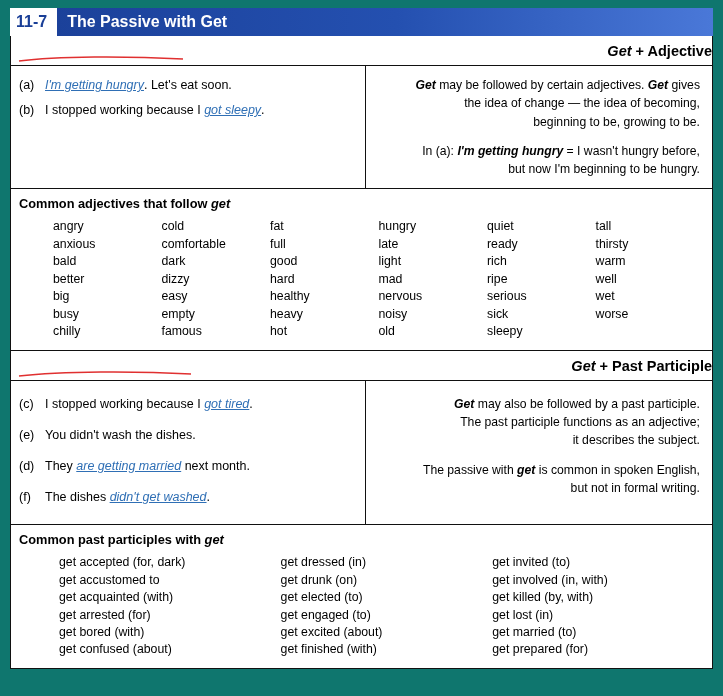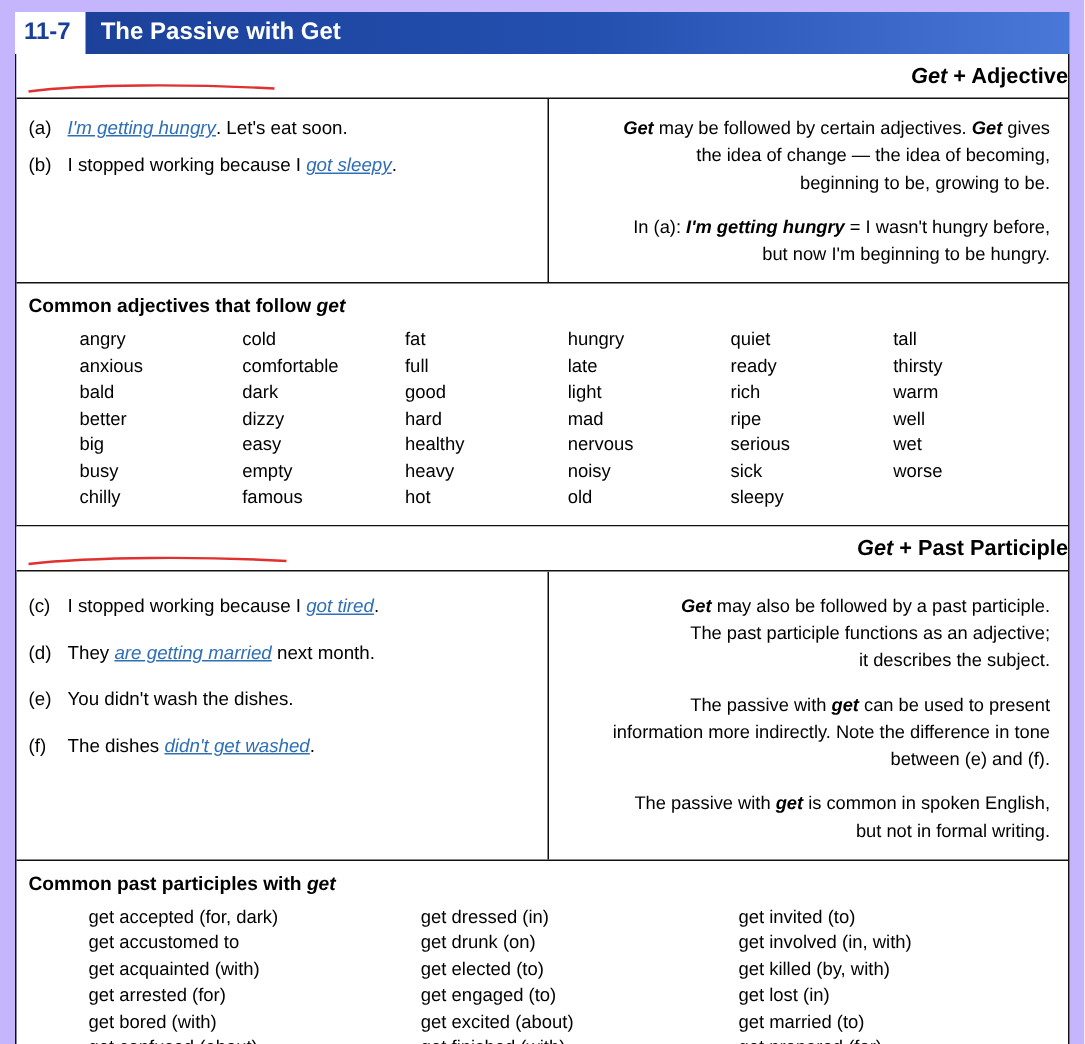--- a/index.html
+++ b/index.html
@@ -11,21 +11,21 @@
     width: 723px;
     height: 696px;
     font-family: "Liberation Sans", sans-serif;
     color: #000000;
     overflow: hidden;
   }
   .page {
     position: relative;
     width: 723px;
     height: 696px;
-    background: #c4b5fd;
+    background: #0f766e;
     box-sizing: border-box;
     padding: 8px 10px 0 10px;
   }
 
   
   .header {
     display: flex;
     align-items: stretch;
     height: 28px;
     background: linear-gradient(to right, #1a3f97 0%, #2450b0 55%, #4a78d8 100%);
@@ -275,37 +275,34 @@
         </svg>
       </div>
     </div>
 
     <div class="split">
       <div class="left" style="padding-top:14px; padding-bottom:18px;">
         <div class="ex-line" style="margin-bottom:13px;">
           <span class="ex-label">(c)</span><span>I stopped working because I </span><span class="blue-u">got tired</span><span>.</span>
         </div>
         <div class="ex-line" style="margin-bottom:13px;">
+          <span class="ex-label">(e)</span><span>You didn't wash the dishes.</span>
+        </div>
+        <div class="ex-line" style="margin-bottom:13px;">
           <span class="ex-label">(d)</span><span>They </span><span class="blue-u">are getting married</span><span> next month.</span>
-        </div>
-        <div class="ex-line" style="margin-bottom:13px;">
-          <span class="ex-label">(e)</span><span>You didn't wash the dishes.</span>
         </div>
         <div class="ex-line">
           <span class="ex-label">(f)</span><span>The dishes </span><span class="blue-u">didn't get washed</span><span>.</span>
         </div>
       </div>
       <div class="right" style="padding-top:14px;">
         <div class="expl">
           <span class="bi">Get</span> may also be followed by a past participle.<br>
           The past participle functions as an adjective;<br>
           it describes the subject.
-        </div>
-        <div class="expl">
-          The passive with <span class="bi">get</span> can be used to present information more indirectly.  Note the difference in tone between (e) and (f).
         </div>
         <div class="expl">
           The passive with <span class="bi">get</span> is common in spoken English, but not in formal writing.
         </div>
       </div>
     </div>
 
     <div class="list-block last">
       <div class="list-title"><span>Common past participles with </span><span class="bi">get</span></div>
       <div class="cols pp-cols">

